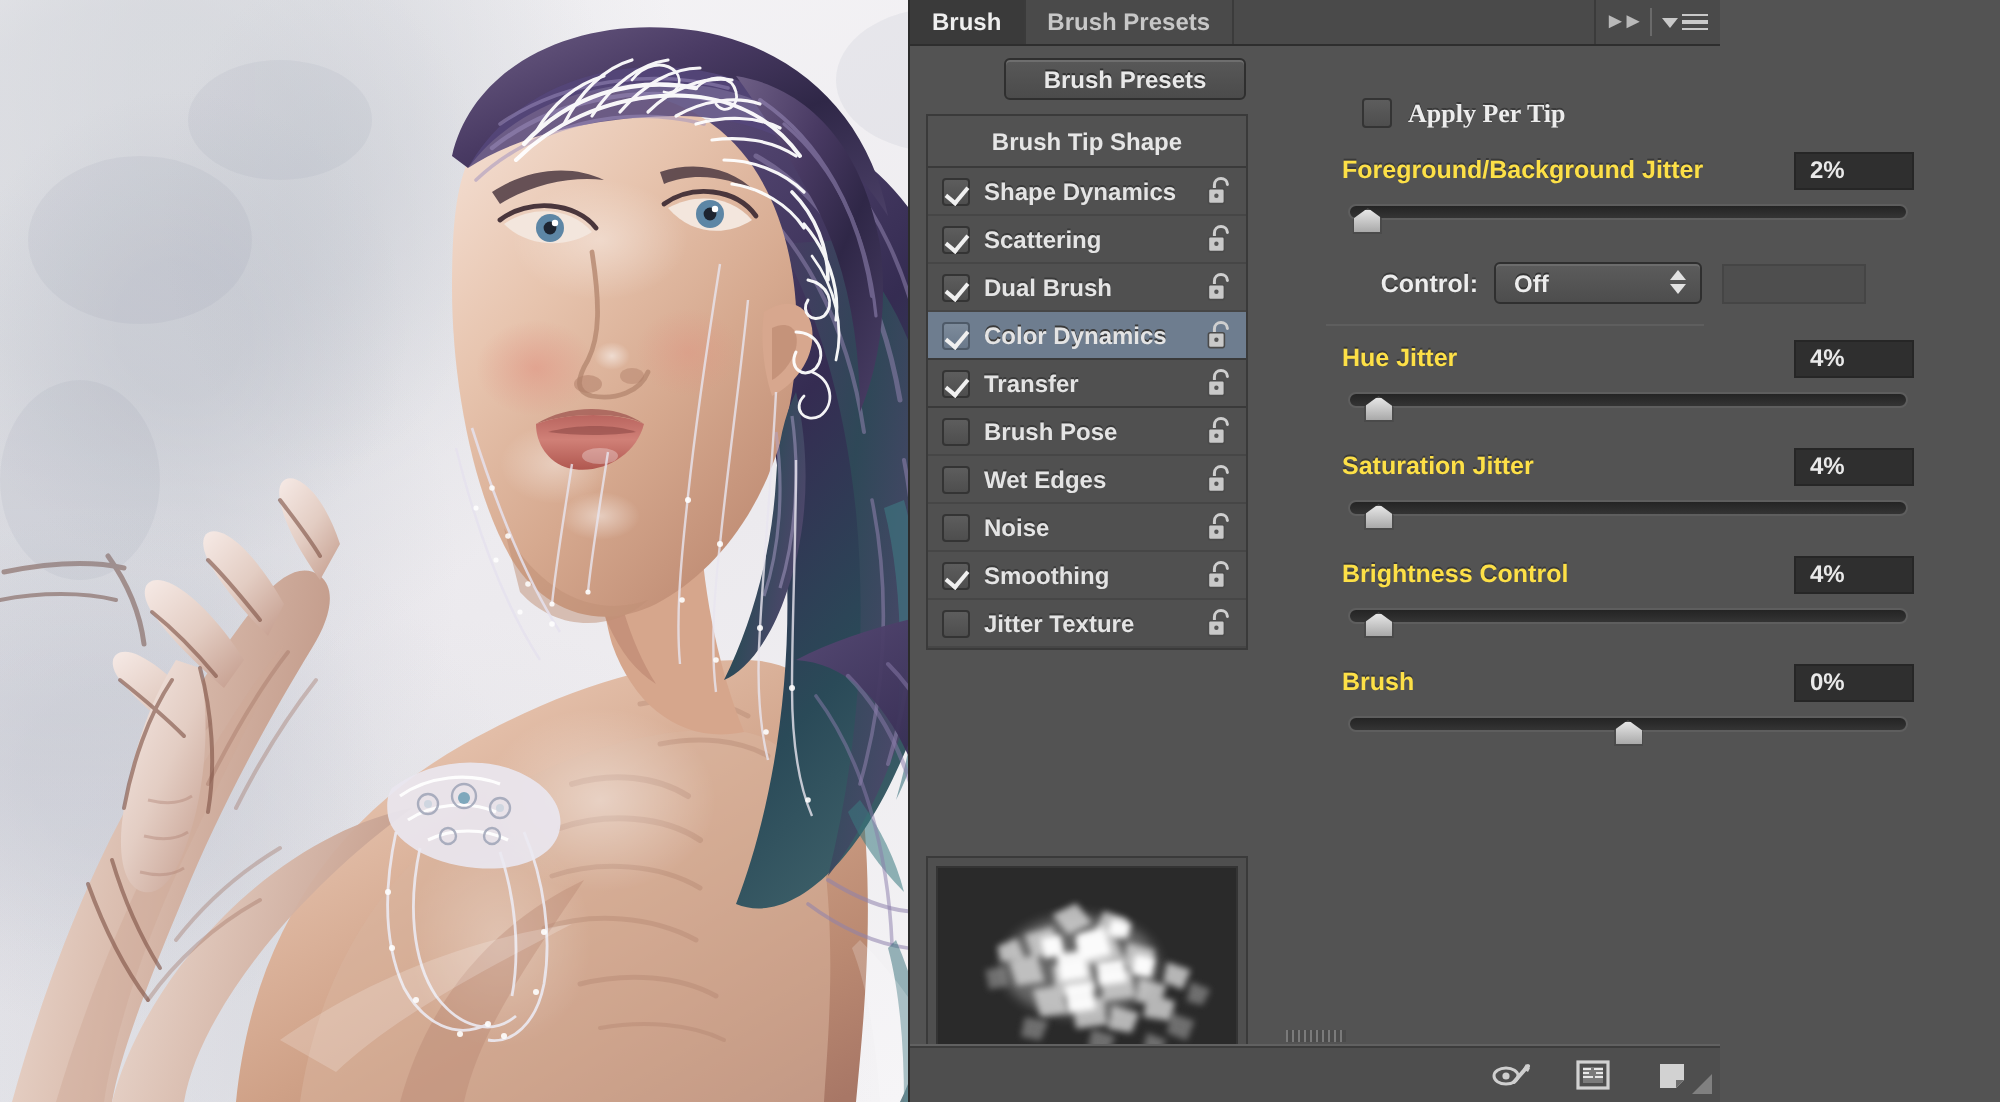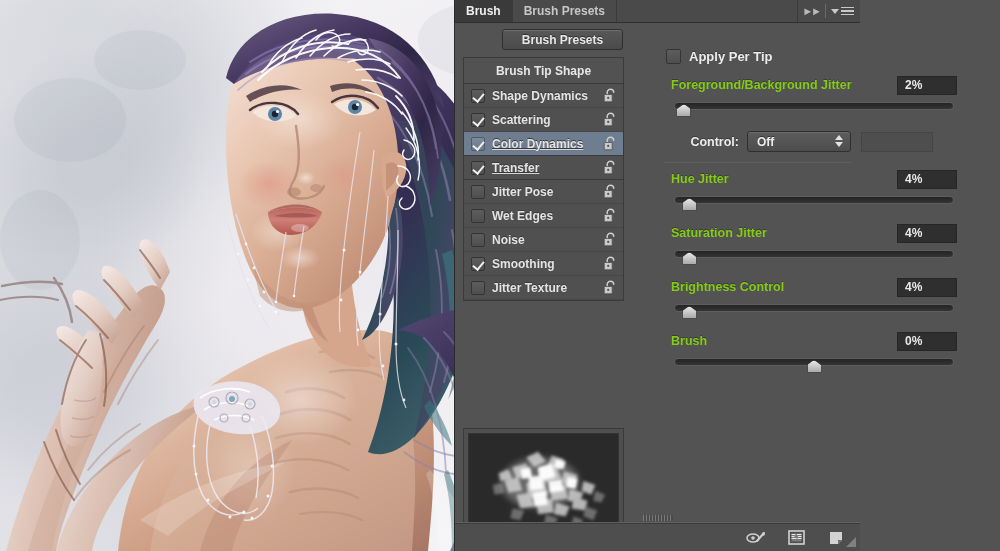--- a/index.html
+++ b/index.html
@@ -89,21 +89,21 @@
   }
   .list-head{
     height:26px; display:flex; align-items:center; justify-content:center;
     font-size:12px; font-weight:bold; color:#e6e6e6;
     border-bottom:1px solid #3a3a3a; background:#525252;
   }
   .row{
     position:relative; height:24px; display:flex; align-items:center;
     padding-left:7px; border-bottom:1px solid #464646; background:#505050;
   }
-  .row.sep{ border-bottom:1px solid #3a3a3a;text-decoration:underline; }
+  .row.sep{ border-bottom:1px solid #3a3a3a; }
   .row.selected{ background:#6e7d8f; }
   .row .cb{
     width:14px; height:14px; flex:none; margin-right:7px;
     background:linear-gradient(#5d5d5d,#4e4e4e);
     border:1px solid #343434; border-radius:2px; position:relative;
   }
   .row.selected .cb{ background:linear-gradient(#7d8b9b,#6a798b); border-color:#4e5a68; }
   .row .cb.on::after{
     content:""; position:absolute; left:3px; top:1px;
     width:5px; height:9px; border:solid #f0f0f0;
@@ -119,30 +119,30 @@
   }
   .preview-inner{
     width:100%; height:100%; background:#2a2a2a; border:1px solid #343434;
     position:relative; overflow:hidden;
   }
   .previewwrap{ position:absolute; left:0; top:385px; width:177px; height:135px; }
 
   
   .ctrlcol{ position:absolute; left:182px; top:0; right:0; bottom:0; }
 
-  .chk-line{ position:absolute; left:29px; top:26px; display:flex; gap:8px; }
+  .chk-line{ position:absolute; left:44px; top:26px; display:flex; gap:8px;font-family:Liberation Serif, serif; }
   .chk{
     width:15px; height:15px; background:linear-gradient(#5d5d5d,#4e4e4e);
     border:1px solid #343434; border-radius:2px;
   }
   .chk-lbl{ font-size:13px; font-weight:bold; color:#ececec; text-shadow:0 -1px 0 #3a3a3a; }
 
   .fieldgroup{ position:absolute; left:34px; width:286px; }
   .fg-head{ display:flex; align-items:center; justify-content:space-between; height:20px; }
-  .fg-name{ font-size:12.5px; font-weight:bold; color:#84cc16; text-shadow:0 -1px 0 #3a3a3a; }
+  .fg-name{ font-size:12.5px; font-weight:bold; color:#fde047; text-shadow:0 -1px 0 #3a3a3a; }
   .fg-val{
     width:60px; height:19px; background:#2f2f2f; border:1px solid #262626;
     color:#e9e9e9; font-size:12px; font-weight:bold;
     display:flex; align-items:center; padding-left:7px;
   }
   .slider{ position:relative; height:16px; margin-top:5px; }
   .track{
     position:absolute; left:3px; right:3px; top:2px; height:8px;
     background:linear-gradient(#242424,#343434);
     border:1px solid #5e5e5e; border-radius:5px;
@@ -588,41 +588,50 @@
             </div>
             <div class="row">
               <span class="cb on"></span>
               <span class="lbl">Scattering</span>
               <span class="lock"><svg width="13" height="15" viewBox="0 0 13 15">
                   <path d="M4.2 6.5 V4.6 C4.2 2.6 5.7 1.3 7.5 1.3 C9.2 1.3 10.6 2.5 10.7 4.2" fill="none" stroke="#cfcfcf" stroke-width="1.5" stroke-linecap="round"></path>
                   <rect x="1.2" y="6.4" width="8" height="7.4" rx="1" fill="#c9c9c9" stroke="#4a4a4a" stroke-width="0.8"></rect>
                   <circle cx="5.2" cy="9.9" r="1.1" fill="#555"></circle>
                 </svg></span>
             </div>
+            <div class="row">
+              <span class="cb on"></span>
+              <span class="lbl">Dual Brush</span>
+              <span class="lock"><svg width="13" height="15" viewBox="0 0 13 15">
+                  <path d="M4.2 6.5 V4.6 C4.2 2.6 5.7 1.3 7.5 1.3 C9.2 1.3 10.6 2.5 10.7 4.2" fill="none" stroke="#cfcfcf" stroke-width="1.5" stroke-linecap="round"></path>
+                  <rect x="1.2" y="6.4" width="8" height="7.4" rx="1" fill="#c9c9c9" stroke="#4a4a4a" stroke-width="0.8"></rect>
+                  <circle cx="5.2" cy="9.9" r="1.1" fill="#555"></circle>
+                </svg></span>
+            </div>
             <div class="row selected sep">
               <span class="cb on"></span>
               <span class="lbl">Color Dynamics</span>
               <span class="lock"><svg width="13" height="15" viewBox="0 0 13 15">
                   <path d="M4.2 6.5 V4.6 C4.2 2.6 5.7 1.3 7.5 1.3 C9.2 1.3 10.6 2.5 10.7 4.2" fill="none" stroke="#cfcfcf" stroke-width="1.5" stroke-linecap="round"></path>
                   <rect x="1.2" y="6.4" width="8" height="7.4" rx="1" fill="#c9c9c9" stroke="#4a4a4a" stroke-width="0.8"></rect>
                   <circle cx="5.2" cy="9.9" r="1.1" fill="#555"></circle>
                 </svg></span>
             </div>
             <div class="row sep">
               <span class="cb on"></span>
               <span class="lbl">Transfer</span>
               <span class="lock"><svg width="13" height="15" viewBox="0 0 13 15">
                   <path d="M4.2 6.5 V4.6 C4.2 2.6 5.7 1.3 7.5 1.3 C9.2 1.3 10.6 2.5 10.7 4.2" fill="none" stroke="#cfcfcf" stroke-width="1.5" stroke-linecap="round"></path>
                   <rect x="1.2" y="6.4" width="8" height="7.4" rx="1" fill="#c9c9c9" stroke="#4a4a4a" stroke-width="0.8"></rect>
                   <circle cx="5.2" cy="9.9" r="1.1" fill="#555"></circle>
                 </svg></span>
             </div>
             <div class="row">
               <span class="cb"></span>
-              <span class="lbl">Jitter Pose</span>
+              <span class="lbl">Brush Pose</span>
               <span class="lock"><svg width="13" height="15" viewBox="0 0 13 15">
                   <path d="M4.2 6.5 V4.6 C4.2 2.6 5.7 1.3 7.5 1.3 C9.2 1.3 10.6 2.5 10.7 4.2" fill="none" stroke="#cfcfcf" stroke-width="1.5" stroke-linecap="round"></path>
                   <rect x="1.2" y="6.4" width="8" height="7.4" rx="1" fill="#c9c9c9" stroke="#4a4a4a" stroke-width="0.8"></rect>
                   <circle cx="5.2" cy="9.9" r="1.1" fill="#555"></circle>
                 </svg></span>
             </div>
             <div class="row">
               <span class="cb"></span>
               <span class="lbl">Wet Edges</span>
               <span class="lock"><svg width="13" height="15" viewBox="0 0 13 15">

